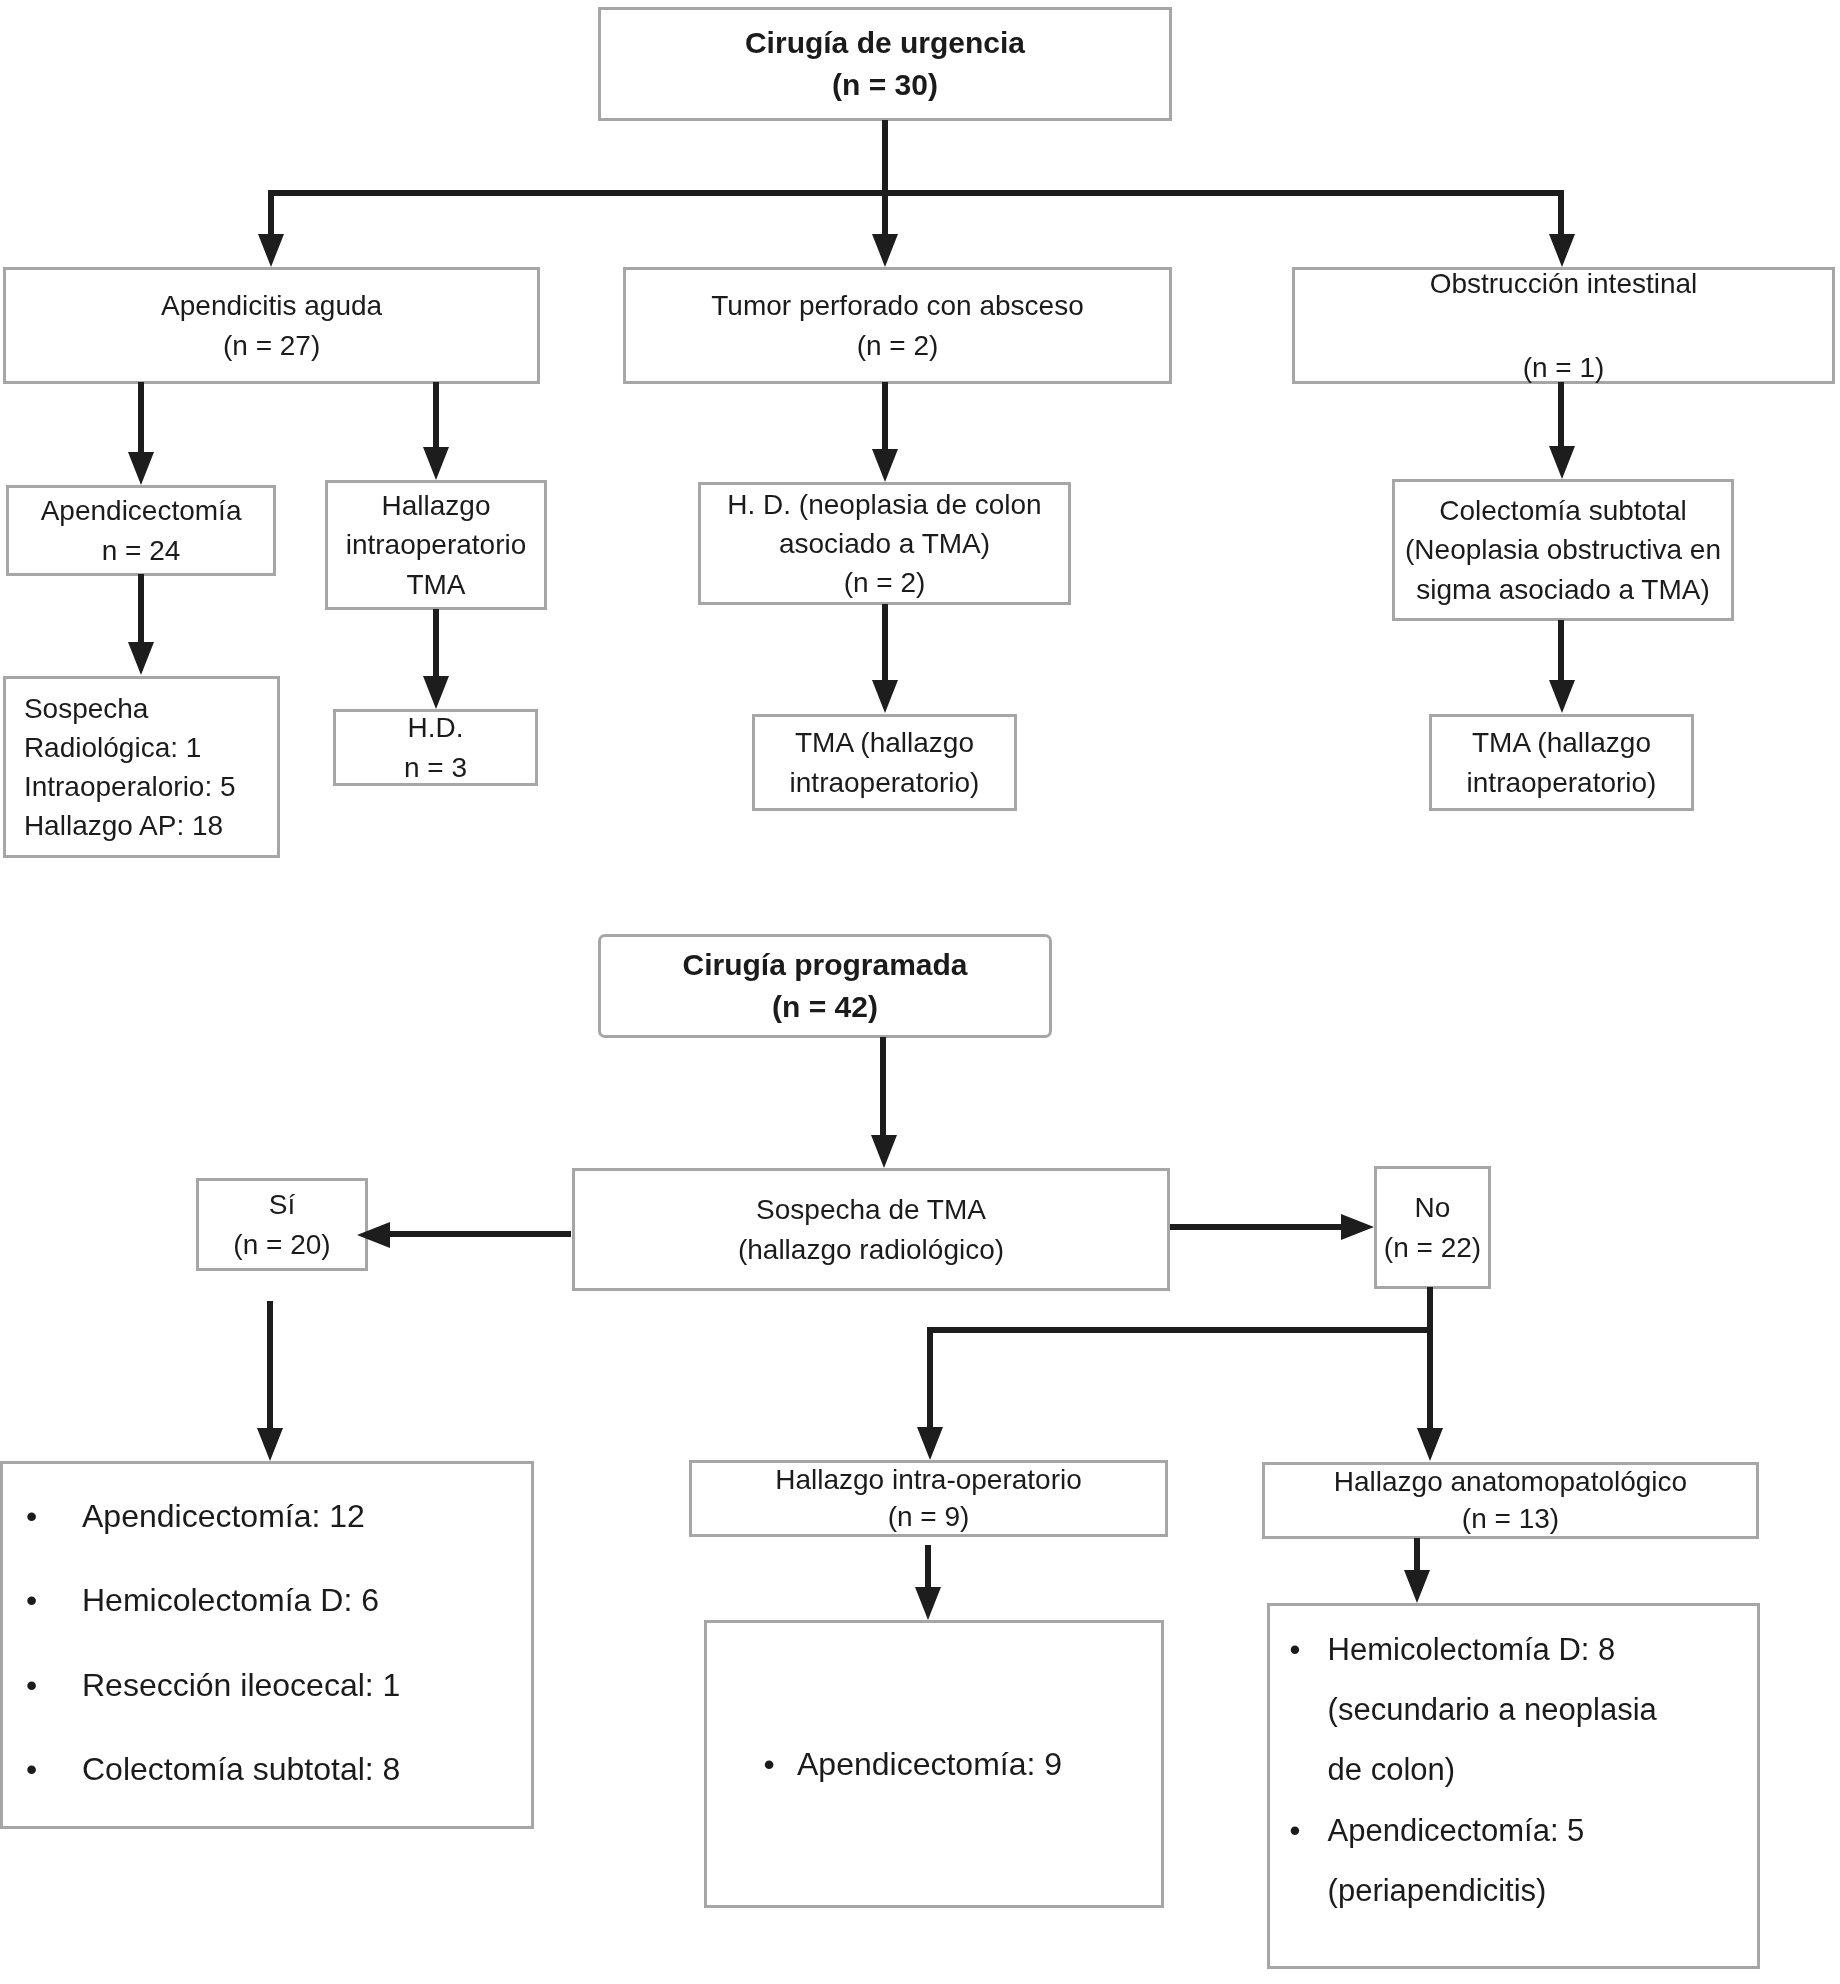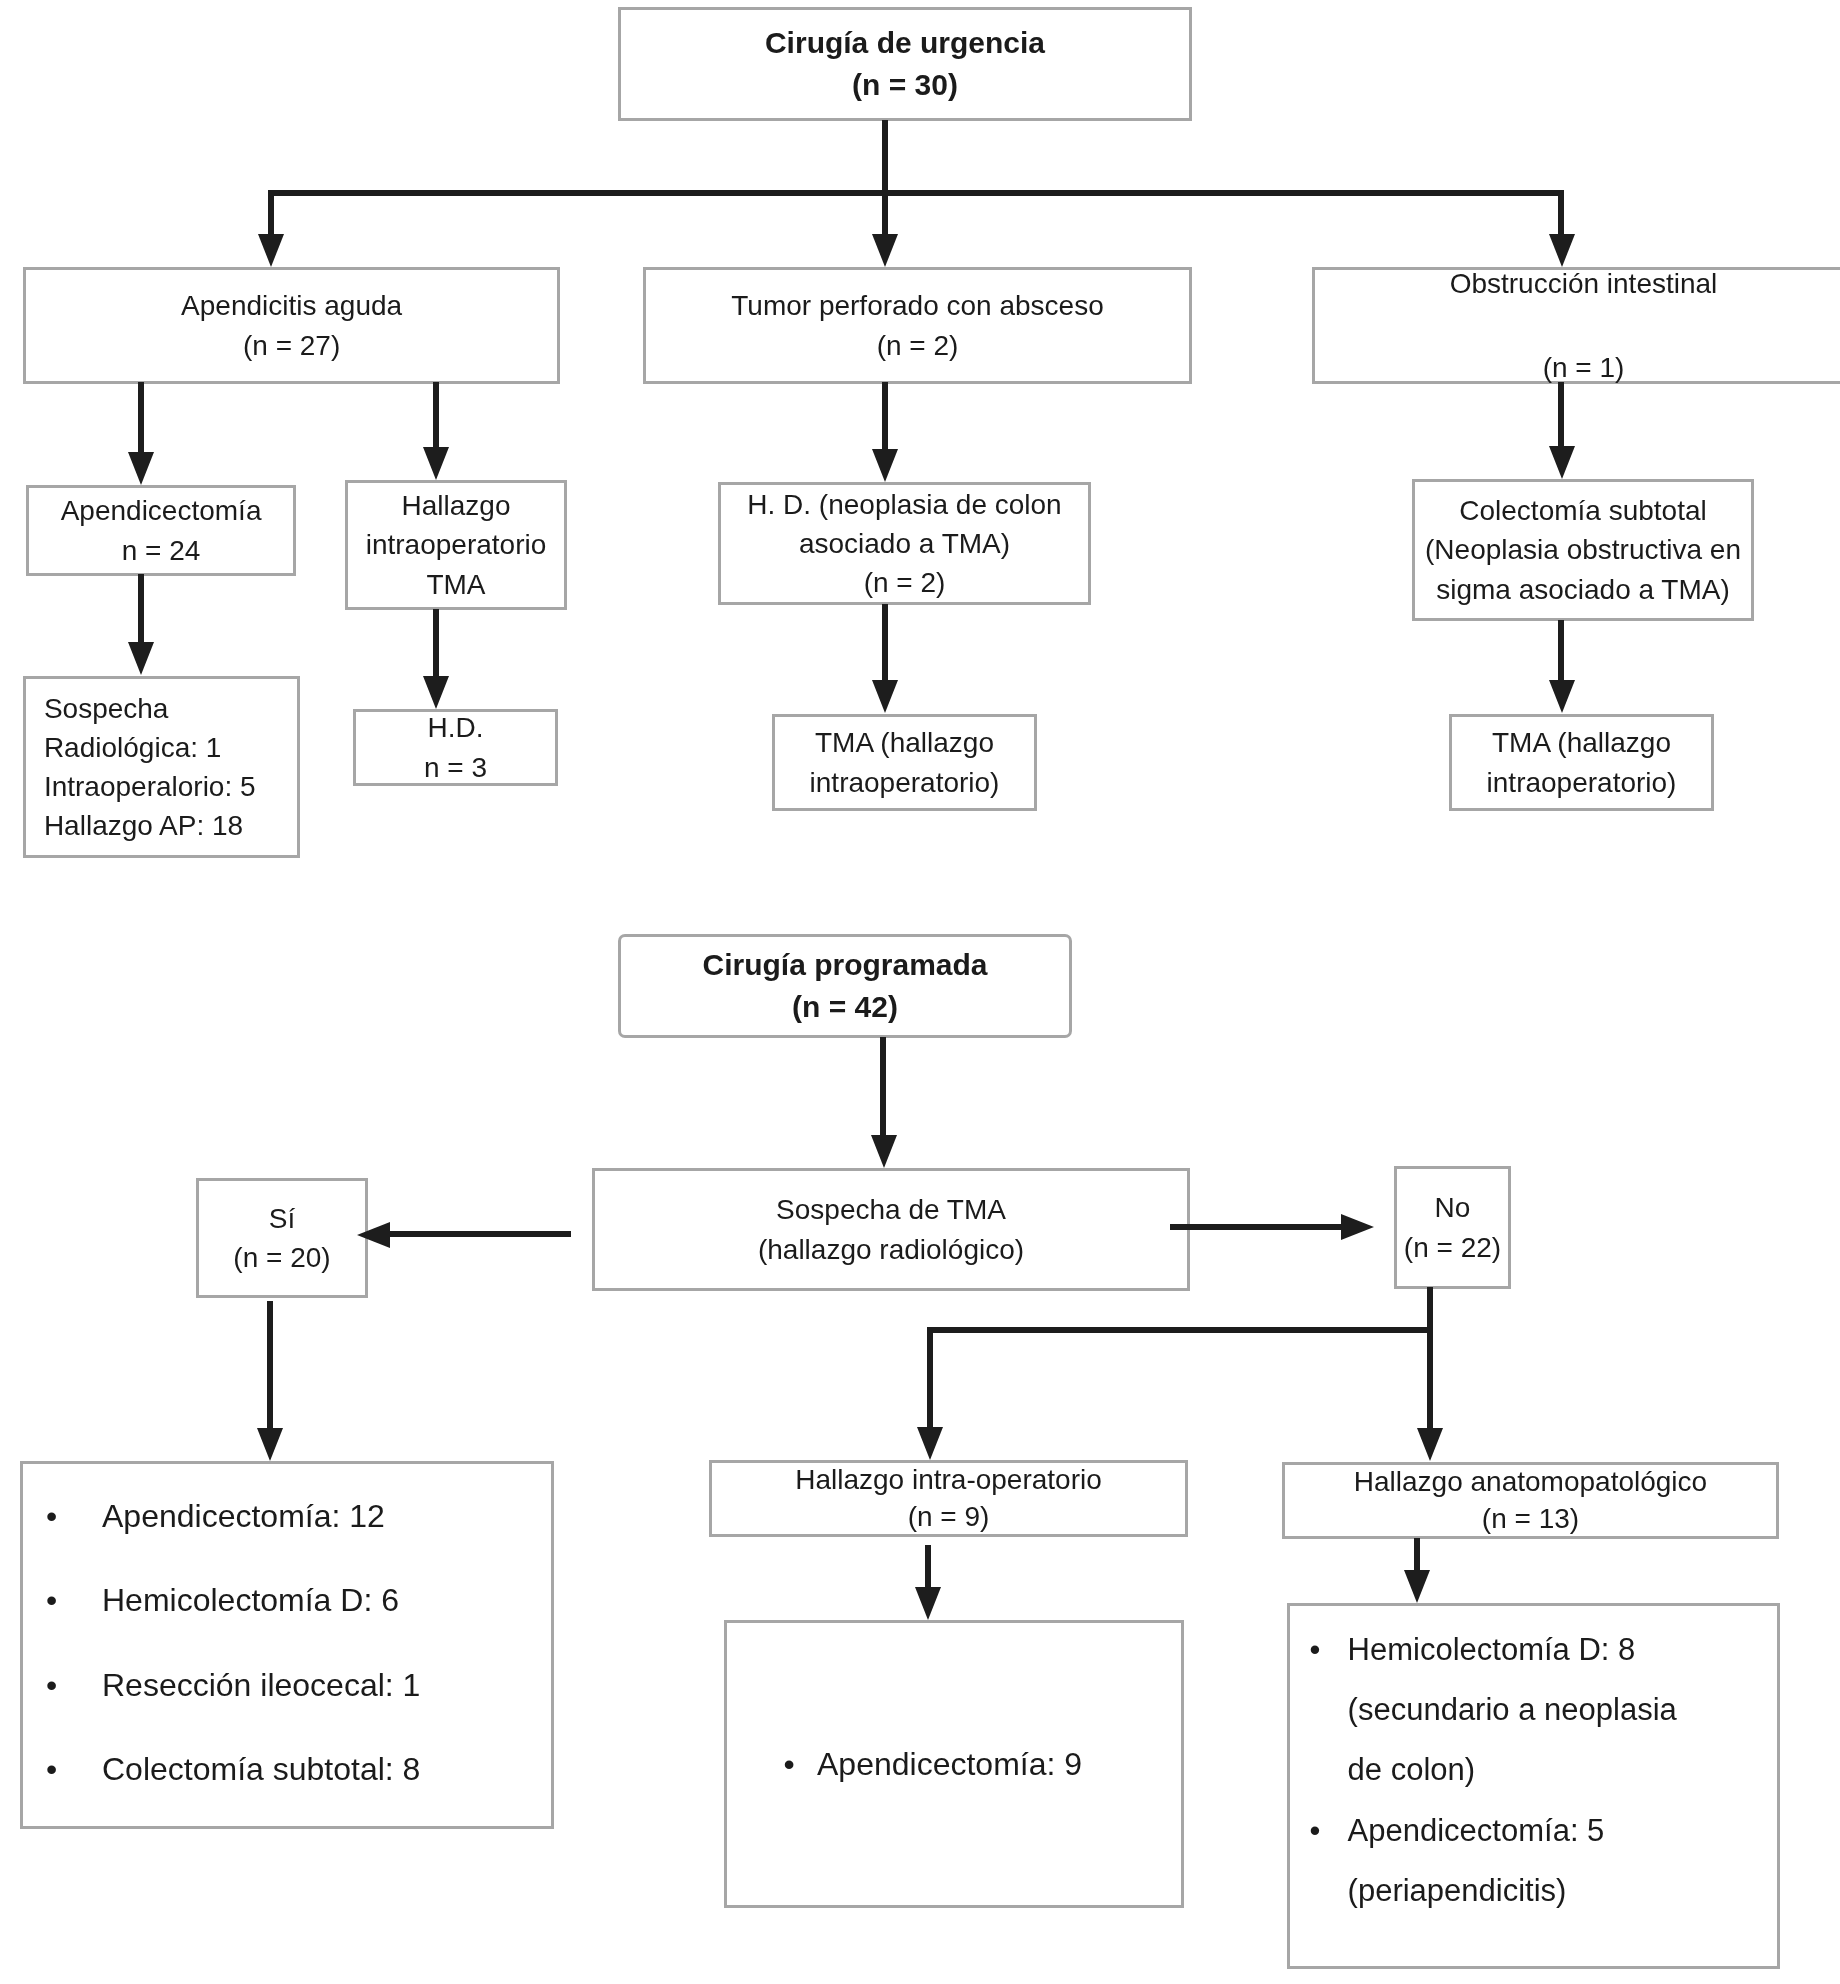--- a/index.html
+++ b/index.html
@@ -1,17 +1,17 @@
 <!DOCTYPE html>
 <html style="font-size:9.8px"><head>
 <meta charset="utf-8">
 <style>
   html,body{margin:0;padding:0;background:#ffffff;}
   #canvas{position:relative;width:1841px;height:1985px;background:#ffffff;font-family:"Liberation Sans",sans-serif;color:#1b1b1b;}
-  .bx{position:absolute;background:#fff;border:3.7px solid #a6a6a6;box-sizing:border-box;display:flex;flex-direction:column;align-items:center;justify-content:center;text-align:center;font-size:28px;line-height:1.4;margin-left:20px;}
+  .bx{position:absolute;background:#fff;border:3.7px solid #a6a6a6;box-sizing:border-box;display:flex;flex-direction:column;align-items:center;justify-content:center;text-align:center;font-size:28px;line-height:1.4;}
   .bx span{display:block;}
   .tight{line-height:1.3;}
   .bold{font-weight:bold;font-size:30px;}
   .leftalign{align-items:flex-start;text-align:left;padding-left:18.4px;}
   .v,.h{position:absolute;background:#1d1d1d;}
   .head-d{position:absolute;width:0;height:0;border-left:13px solid transparent;border-right:13px solid transparent;border-top:33px solid #1d1d1d;}
   .head-l{position:absolute;width:0;height:0;border-top:13px solid transparent;border-bottom:13px solid transparent;border-right:33px solid #1d1d1d;}
   .head-r{position:absolute;width:0;height:0;border-top:13px solid transparent;border-bottom:13px solid transparent;border-left:33px solid #1d1d1d;}
   .blist{justify-content:space-between;align-items:stretch;padding:29.5px 12.3px 34px 23px;font-size:32px;}
   .brow{display:flex;flex-direction:row;align-items:baseline;text-align:left;}
@@ -112,21 +112,21 @@
   <div class="head-d" style="left:1549px;top:680px;"></div>
 
   <div class="bx bold" style="left:598px;top:934px;width:454px;height:104px;border-radius:7px;">
     <span>Cirugía programada</span>
     <span>(n = 42)</span>
   </div>
   <div class="bx" style="left:572px;top:1168px;width:598px;height:123px;">
     <span>Sospecha de TMA</span>
     <span>(hallazgo radiológico)</span>
   </div>
-  <div class="bx" style="left:176px;top:1178px;width:172px;height:120px;">
+  <div class="bx" style="left:196px;top:1178px;width:172px;height:93px;">
     <span>Sí</span>
     <span>(n = 20)</span>
   </div>
   <div class="bx" style="left:1374px;top:1166px;width:117px;height:123px;">
     <span>No</span>
     <span>(n = 22)</span>
   </div>
 
   <div class="bx blist" style="left:0px;top:1461px;width:534px;height:368px;">
     <div class="brow">

